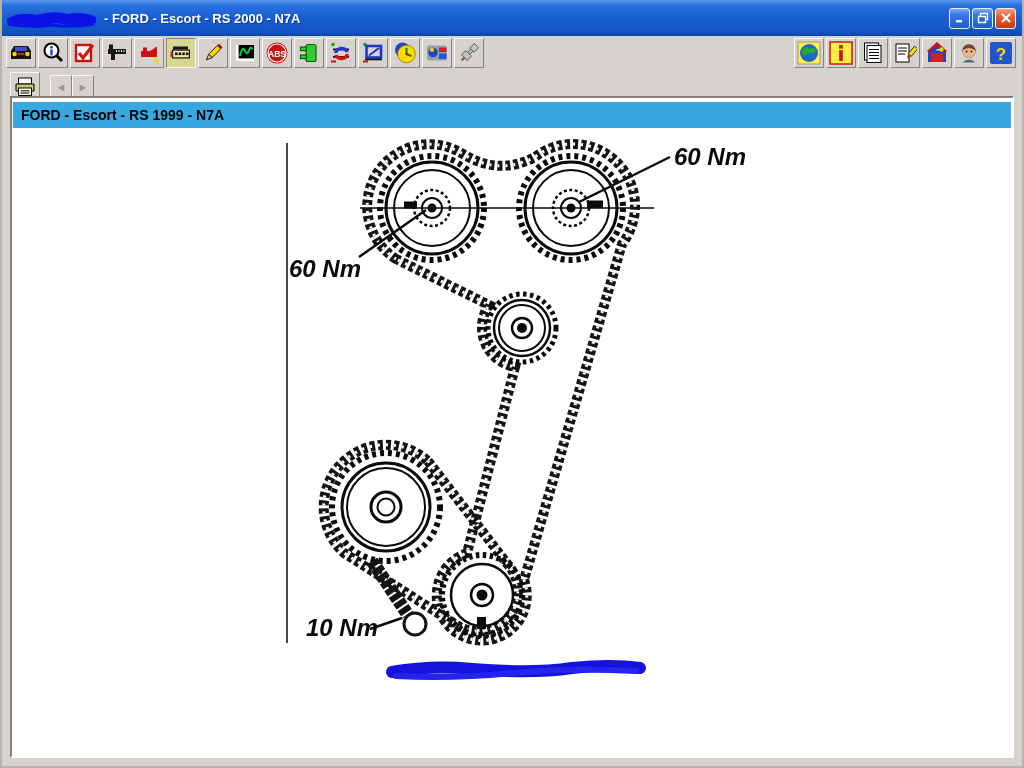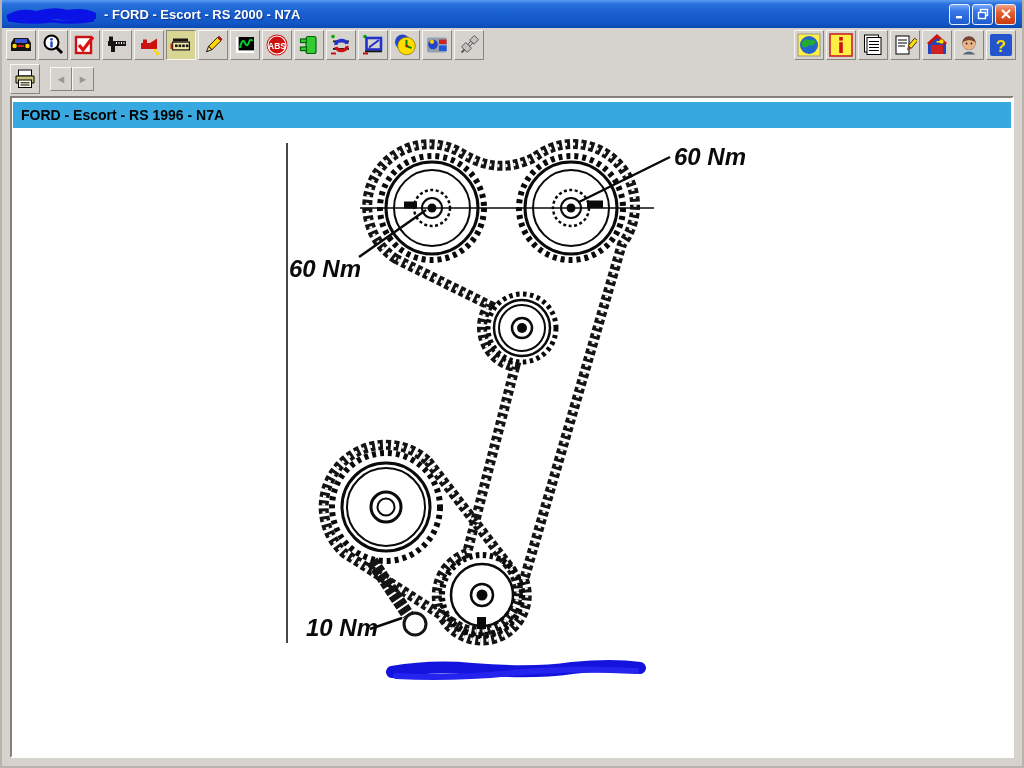--- a/index.html
+++ b/index.html
@@ -7,21 +7,21 @@
   body {
     font-family: "Liberation Sans", sans-serif;
     background:#d6d3ce;
     position:relative;
     border-left:2px solid #b8b4ac;
     border-right:2px solid #b8b4ac;
     border-bottom:2px solid #b8b4ac;
   }
   
   .titlebar {
-    height:28px;
+    height:36px;
     background:linear-gradient(180deg,#5a9af0 0%, #2a72de 14%, #1a60d2 45%, #1257c6 82%, #0c49b2 100%);
     display:flex; align-items:center; padding:0 4px; position:relative;
   }
   .title-text { color:#fff; font-weight:bold; font-size:13px; margin-left:6px;
     text-shadow:1px 1px 1px #10368c; white-space:nowrap; }
   .win-controls { margin-left:auto; display:flex; gap:2px; padding-right:2px; }
   .win-btn {
     width:21px; height:21px; border-radius:3px; border:1px solid #e8f0fc;
     display:flex; align-items:center; justify-content:center; cursor:default;
   }
@@ -313,21 +313,21 @@
       <span>◄</span>
     </div>
     <div class="nav-btn">
       <span>►</span>
     </div>
   </div>
 </div>
 
 <div class="content">
   <div class="header-light">
-    <span>FORD - Escort - RS 1996 - N7A</span>
+    <span>FORD - Escort - RS 1999 - N7A</span>
   </div>
 
   <div class="diagram-wrap">
     <svg width="1006" height="598" viewBox="0 0 1006 598">
 
       <line x1="275" y1="13" x2="275" y2="513" stroke="#0a0a0a" stroke-width="1.5"></line>
       <line x1="348" y1="78" x2="642" y2="78" stroke="#0a0a0a" stroke-width="1.5"></line>
 
       <g>
         <path d="M384 129 A62 62 0 0 1 451 24 Q487 46 523 27 A62 62 0 0 1 610 114 L512 450 A45 45 0 1 1 455 423 L503 237 A40 40 0 0 1 477 175 Z" fill="none" stroke="#141414" stroke-width="10" stroke-dasharray="5 3"></path>

